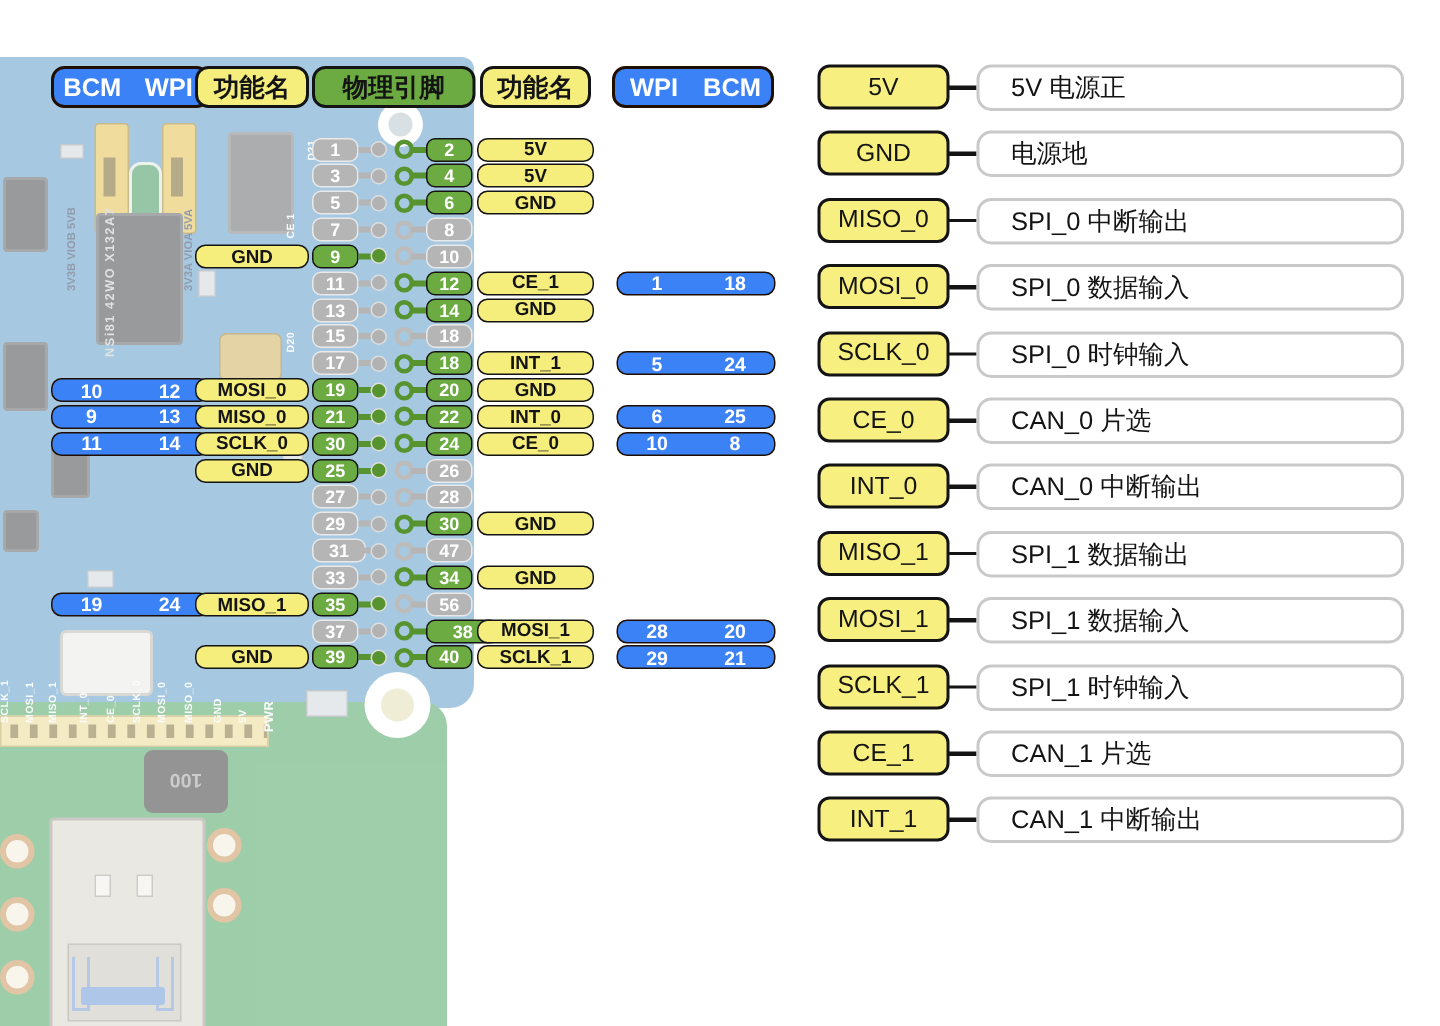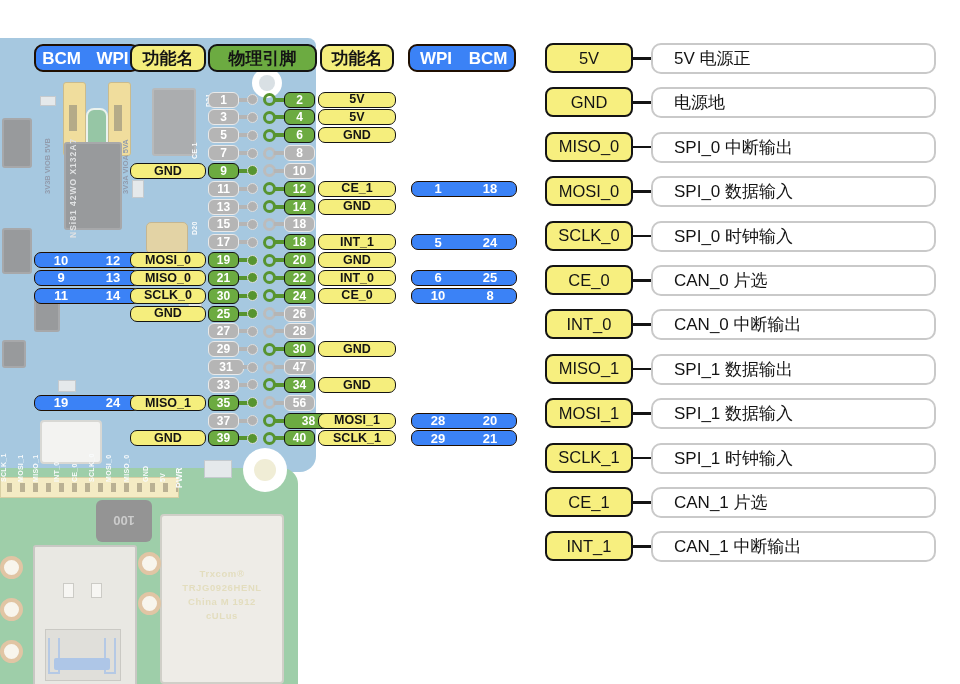--- a/index.html
+++ b/index.html
@@ -128,26 +128,20 @@
       </div>
     <div class="usb">
       <div class="h1"></div>
         <div class="h2"></div>
       <div class="open">
         <div class="clip1"></div>
           <div class="clip2"></div>
         <div class="tongue"></div>
       </div>
     </div>
-    <div class="eth">
-      <div>Trxcom®</div>
-      <div>TRJG0926HENL</div>
-      <div>China M 1912</div>
-      <div>cULus</div>
-    </div>
     <div class="cpad" style="left:0px;top:556px"></div>
     <div class="cpad" style="left:0px;top:598px"></div>
     <div class="cpad" style="left:0px;top:640px"></div>
     <div class="cpad" style="left:138px;top:552px"></div>
     <div class="cpad" style="left:138px;top:592px"></div>
   </div>
 
   <div id="hdr">
       <div class="b hdr orange" style="left: 22px; top: 44px; width: 106px; height: 28px;">
         <div class="pair">

